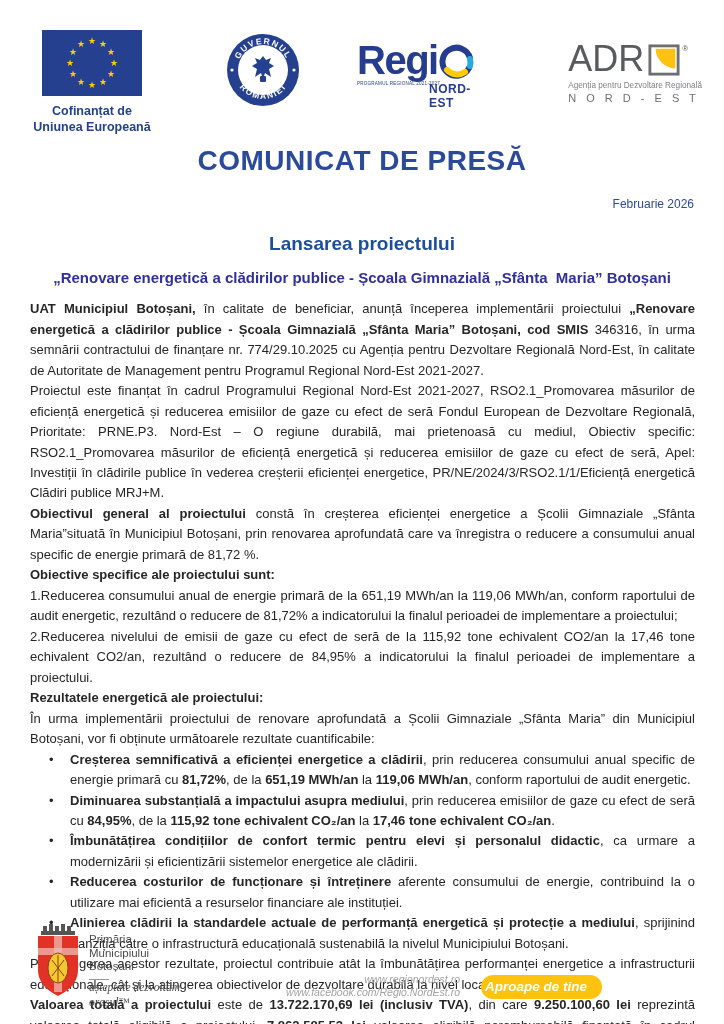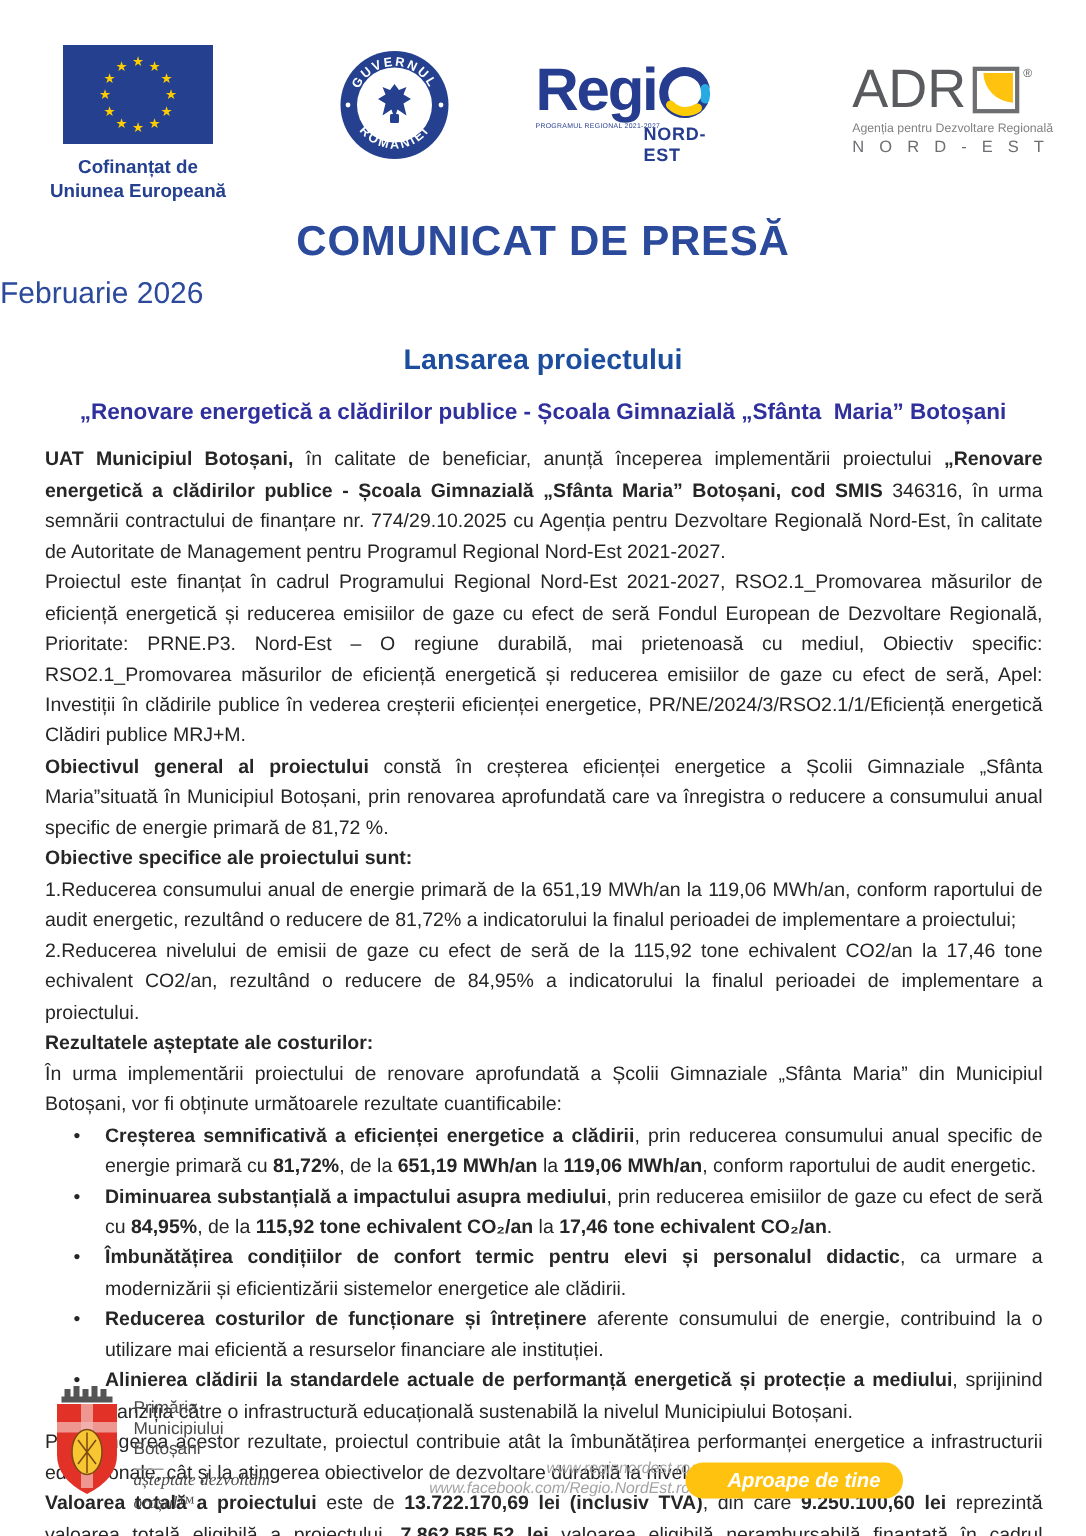--- a/index.html
+++ b/index.html
@@ -25,38 +25,38 @@
   .regio-program { font-size:4.6px; color:#253c8f; letter-spacing:0.2px; margin-top:1px; }
   .regio-nordest { position:absolute; left:72px; top:52px; font-size:12px; font-weight:bold; color:#253c8f; letter-spacing:0.5px; }
   .adr-col { margin-left:auto; padding-top:14px; text-align:left; }
   .adr-line1 { display:flex; align-items:flex-start; }
   .adr-text { font-size:36px; color:#5a5b5e; line-height:0.85; letter-spacing:0px; font-weight:normal; }
   .adr-reg { font-size:8px; color:#5a5b5e; margin-left:2px; }
   .adr-sub { margin-top:5px; font-size:8.2px; color:#808184; }
   .adr-region { margin-top:2px; font-size:11px; color:#6d6e71; letter-spacing:3.5px; }
   
   .press-title { margin-top:10px; text-align:center; font-size:28px; font-weight:bold; color:#2b4a9b; letter-spacing:0.5px; }
-  .date-line { margin:8px 30px 0 0; font-size:20px; color:#2b4a9b; }
+  .date-line { margin:20px 30px 0 0; text-align:right; font-size:12px; color:#2b4a9b; }
   .project-heading { margin-top:22px; text-align:center; font-size:19px; font-weight:bold; color:#1d4e9e; }
   .project-subtitle { margin:14px 28px 0 28px; text-align:center; font-size:15px; font-weight:bold; color:#2f2f9d; white-space:pre-wrap; }
   
   .doc-body { margin:13px 29px 0 30px; font-size:13px; line-height:1.575; text-align:justify; }
   .doc-body .para { }
   .doc-body .b { font-weight:bold; }
   .doc-body .bullet { position:relative; padding-left:40px; }
   .doc-body .bullet .marker { position:absolute; left:19px; top:0; }
   
   .footer { position:absolute; left:0; bottom:0; width:639px; height:110px; }
   .cityhall-logo { position:absolute; left:35px; bottom:24px; }
   .cityhall-text { position:absolute; left:89px; bottom:50px; font-size:11.5px; color:#4a4a4a; line-height:1.18; }
   .cityhall-text .bold { font-weight:normal; }
   .cityhall-sep { position:absolute; left:89px; bottom:44px; width:20px; border-top:1.5px solid #9a9a9a; }
   .motto { position:absolute; left:89px; bottom:15px; font-family:"Liberation Serif", serif; font-style:italic; font-size:11.5px; color:#4a4a4a; line-height:1.25; }
   .footer-urls { position:absolute; right:179px; bottom:24px; text-align:right; font-style:italic; font-size:10.5px; color:#a3a3a3; line-height:1.3; }
-  .badge { position:absolute; right:37px; bottom:25px; background:#ffc20e; color:#ffffff; font-weight:bold; font-style:italic; font-size:13.5px; padding:4px 15px 5px 28px; border-radius:13px; }
+  .badge { position:absolute; right:37px; bottom:25px; background:#ffc20e; color:#ffffff; font-weight:bold; font-style:italic; font-size:13.5px; padding:4px 15px 5px 4px; border-radius:13px; }
 </style>
 </head>
 <body>
 
 <div class="page">
 
   <div class="logos">
 
     <div class="eu-col">
       <svg class="eu-flag" width="100" height="66" viewBox="0 0 100 66">
@@ -137,21 +137,21 @@
   <div class="project-heading">Lansarea proiectului</div>
   <div class="project-subtitle">„Renovare energetică a clădirilor publice - Școala Gimnazială „Sfânta  Maria” Botoșani</div>
 
   <div class="doc-body">
       <div class="para"><span class="b">UAT Municipiul Botoșani,</span><span> în calitate de beneficiar, anunță începerea implementării proiectului </span><span class="b">„Renovare energetică a clădirilor publice - Școala Gimnazială „Sfânta Maria” Botoșani, cod SMIS</span><span> 346316, în urma semnării contractului de finanțare nr. 774/29.10.2025 cu Agenția pentru Dezvoltare Regională Nord-Est, în calitate de Autoritate de Management pentru Programul Regional Nord-Est 2021-2027.</span></div>
       <div class="para"><span>Proiectul este finanțat în cadrul Programului Regional Nord-Est 2021-2027, RSO2.1_Promovarea măsurilor de eficiență energetică și reducerea emisiilor de gaze cu efect de seră Fondul European de Dezvoltare Regională, Prioritate: PRNE.P3. Nord-Est – O regiune durabilă, mai prietenoasă cu mediul, Obiectiv specific: RSO2.1_Promovarea măsurilor de eficiență energetică și reducerea emisiilor de gaze cu efect de seră, Apel: Investiții în clădirile publice în vederea creșterii eficienței energetice, PR/NE/2024/3/RSO2.1/1/Eficiență energetică Clădiri publice MRJ+M.</span></div>
       <div class="para"><span class="b">Obiectivul general al proiectului</span><span> constă în creșterea eficienței energetice a Școlii Gimnaziale „Sfânta Maria”situată în Municipiul Botoșani, prin renovarea aprofundată care va înregistra o reducere a consumului anual specific de energie primară de 81,72 %.</span></div>
       <div class="para"><span class="b">Obiective specifice ale proiectului sunt:</span></div>
       <div class="para"><span>1.Reducerea consumului anual de energie primară de la 651,19 MWh/an la 119,06 MWh/an, conform raportului de audit energetic, rezultând o reducere de 81,72% a indicatorului la finalul perioadei de implementare a proiectului;</span></div>
       <div class="para"><span>2.Reducerea nivelului de emisii de gaze cu efect de seră de la 115,92 tone echivalent CO2/an la 17,46 tone echivalent CO2/an, rezultând o reducere de 84,95% a indicatorului la finalul perioadei de implementare a proiectului.</span></div>
-      <div class="para"><span class="b">Rezultatele așteptate ale costurilor:</span></div>
+      <div class="para"><span class="b">Rezultatele energetică ale proiectului:</span></div>
       <div class="para"><span>În urma implementării proiectului de renovare aprofundată a Școlii Gimnaziale „Sfânta Maria” din Municipiul Botoșani, vor fi obținute următoarele rezultate cuantificabile:</span></div>
       <div class="bullet"><span class="marker">•</span><span><span class="b">Creșterea semnificativă a eficienței energetice a clădirii</span><span>, prin reducerea consumului anual specific de energie primară cu </span><span class="b">81,72%</span><span>, de la </span><span class="b">651,19 MWh/an</span><span> la </span><span class="b">119,06 MWh/an</span><span>, conform raportului de audit energetic.</span></span></div>
       <div class="bullet"><span class="marker">•</span><span><span class="b">Diminuarea substanțială a impactului asupra mediului</span><span>, prin reducerea emisiilor de gaze cu efect de seră cu </span><span class="b">84,95%</span><span>, de la </span><span class="b">115,92 tone echivalent CO₂/an</span><span> la </span><span class="b">17,46 tone echivalent CO₂/an</span><span>.</span></span></div>
       <div class="bullet"><span class="marker">•</span><span><span class="b">Îmbunătățirea condițiilor de confort termic pentru elevi și personalul didactic</span><span>, ca urmare a modernizării și eficientizării sistemelor energetice ale clădirii.</span></span></div>
       <div class="bullet"><span class="marker">•</span><span><span class="b">Reducerea costurilor de funcționare și întreținere</span><span> aferente consumului de energie, contribuind la o utilizare mai eficientă a resurselor financiare ale instituției.</span></span></div>
       <div class="bullet"><span class="marker">•</span><span><span class="b">Alinierea clădirii la standardele actuale de performanță energetică și protecție a mediului</span><span>, sprijinind tranziția către o infrastructură educațională sustenabilă la nivelul Municipiului Botoșani.</span></span></div>
       <div class="para"><span>Prin atingerea acestor rezultate, proiectul contribuie atât la îmbunătățirea performanței energetice a infrastructurii educaționale, cât și la atingerea obiectivelor de dezvoltare durabilă la nivel local și național.</span></div>
       <div class="para"><span class="b">Valoarea totală a proiectului</span><span> este de </span><span class="b">13.722.170,69 lei (inclusiv TVA)</span><span>, din care </span><span class="b">9.250.100,60 lei</span><span> reprezintă valoarea totală eligibilă a proiectului, </span><span class="b">7.862.585,52 lei</span><span> valoarea eligibilă nerambursabilă finanțată în cadrul Programului Regional Nord-Est 2021-2027, </span><span class="b">185.002,03 lei</span><span> valoarea cofinanțării eligibile a beneficiarului, iar </span></div>
     </div>
 

